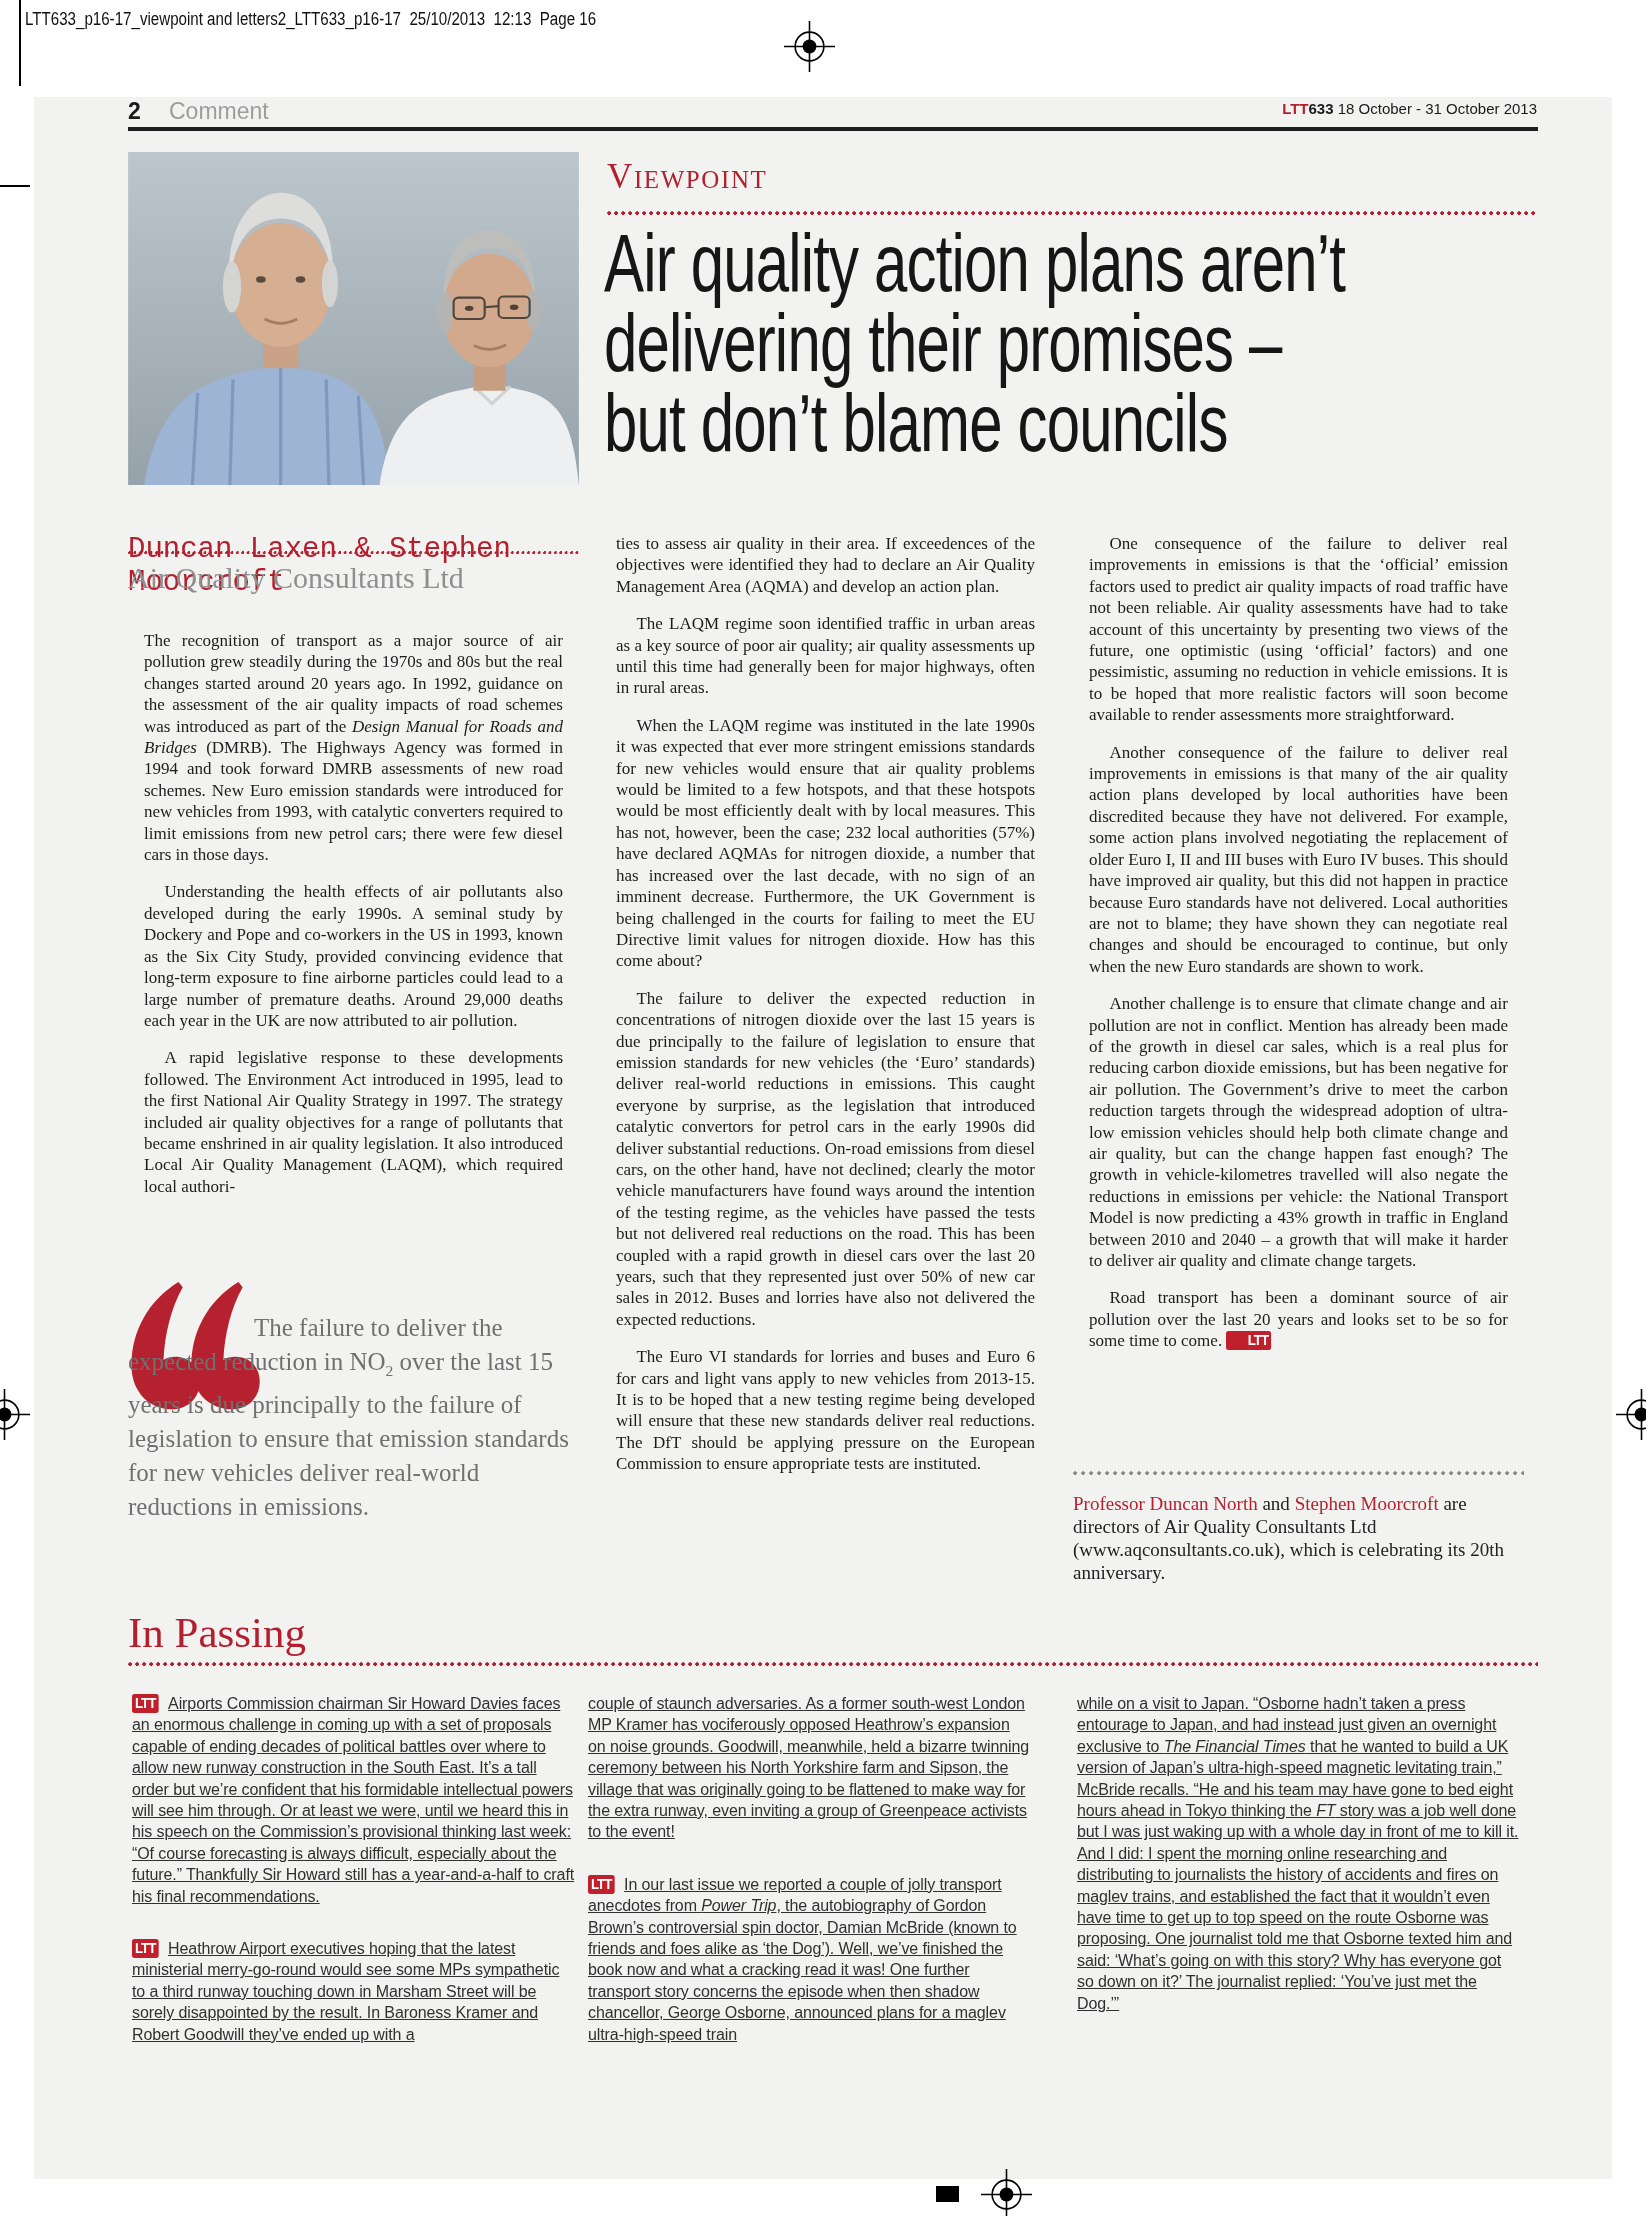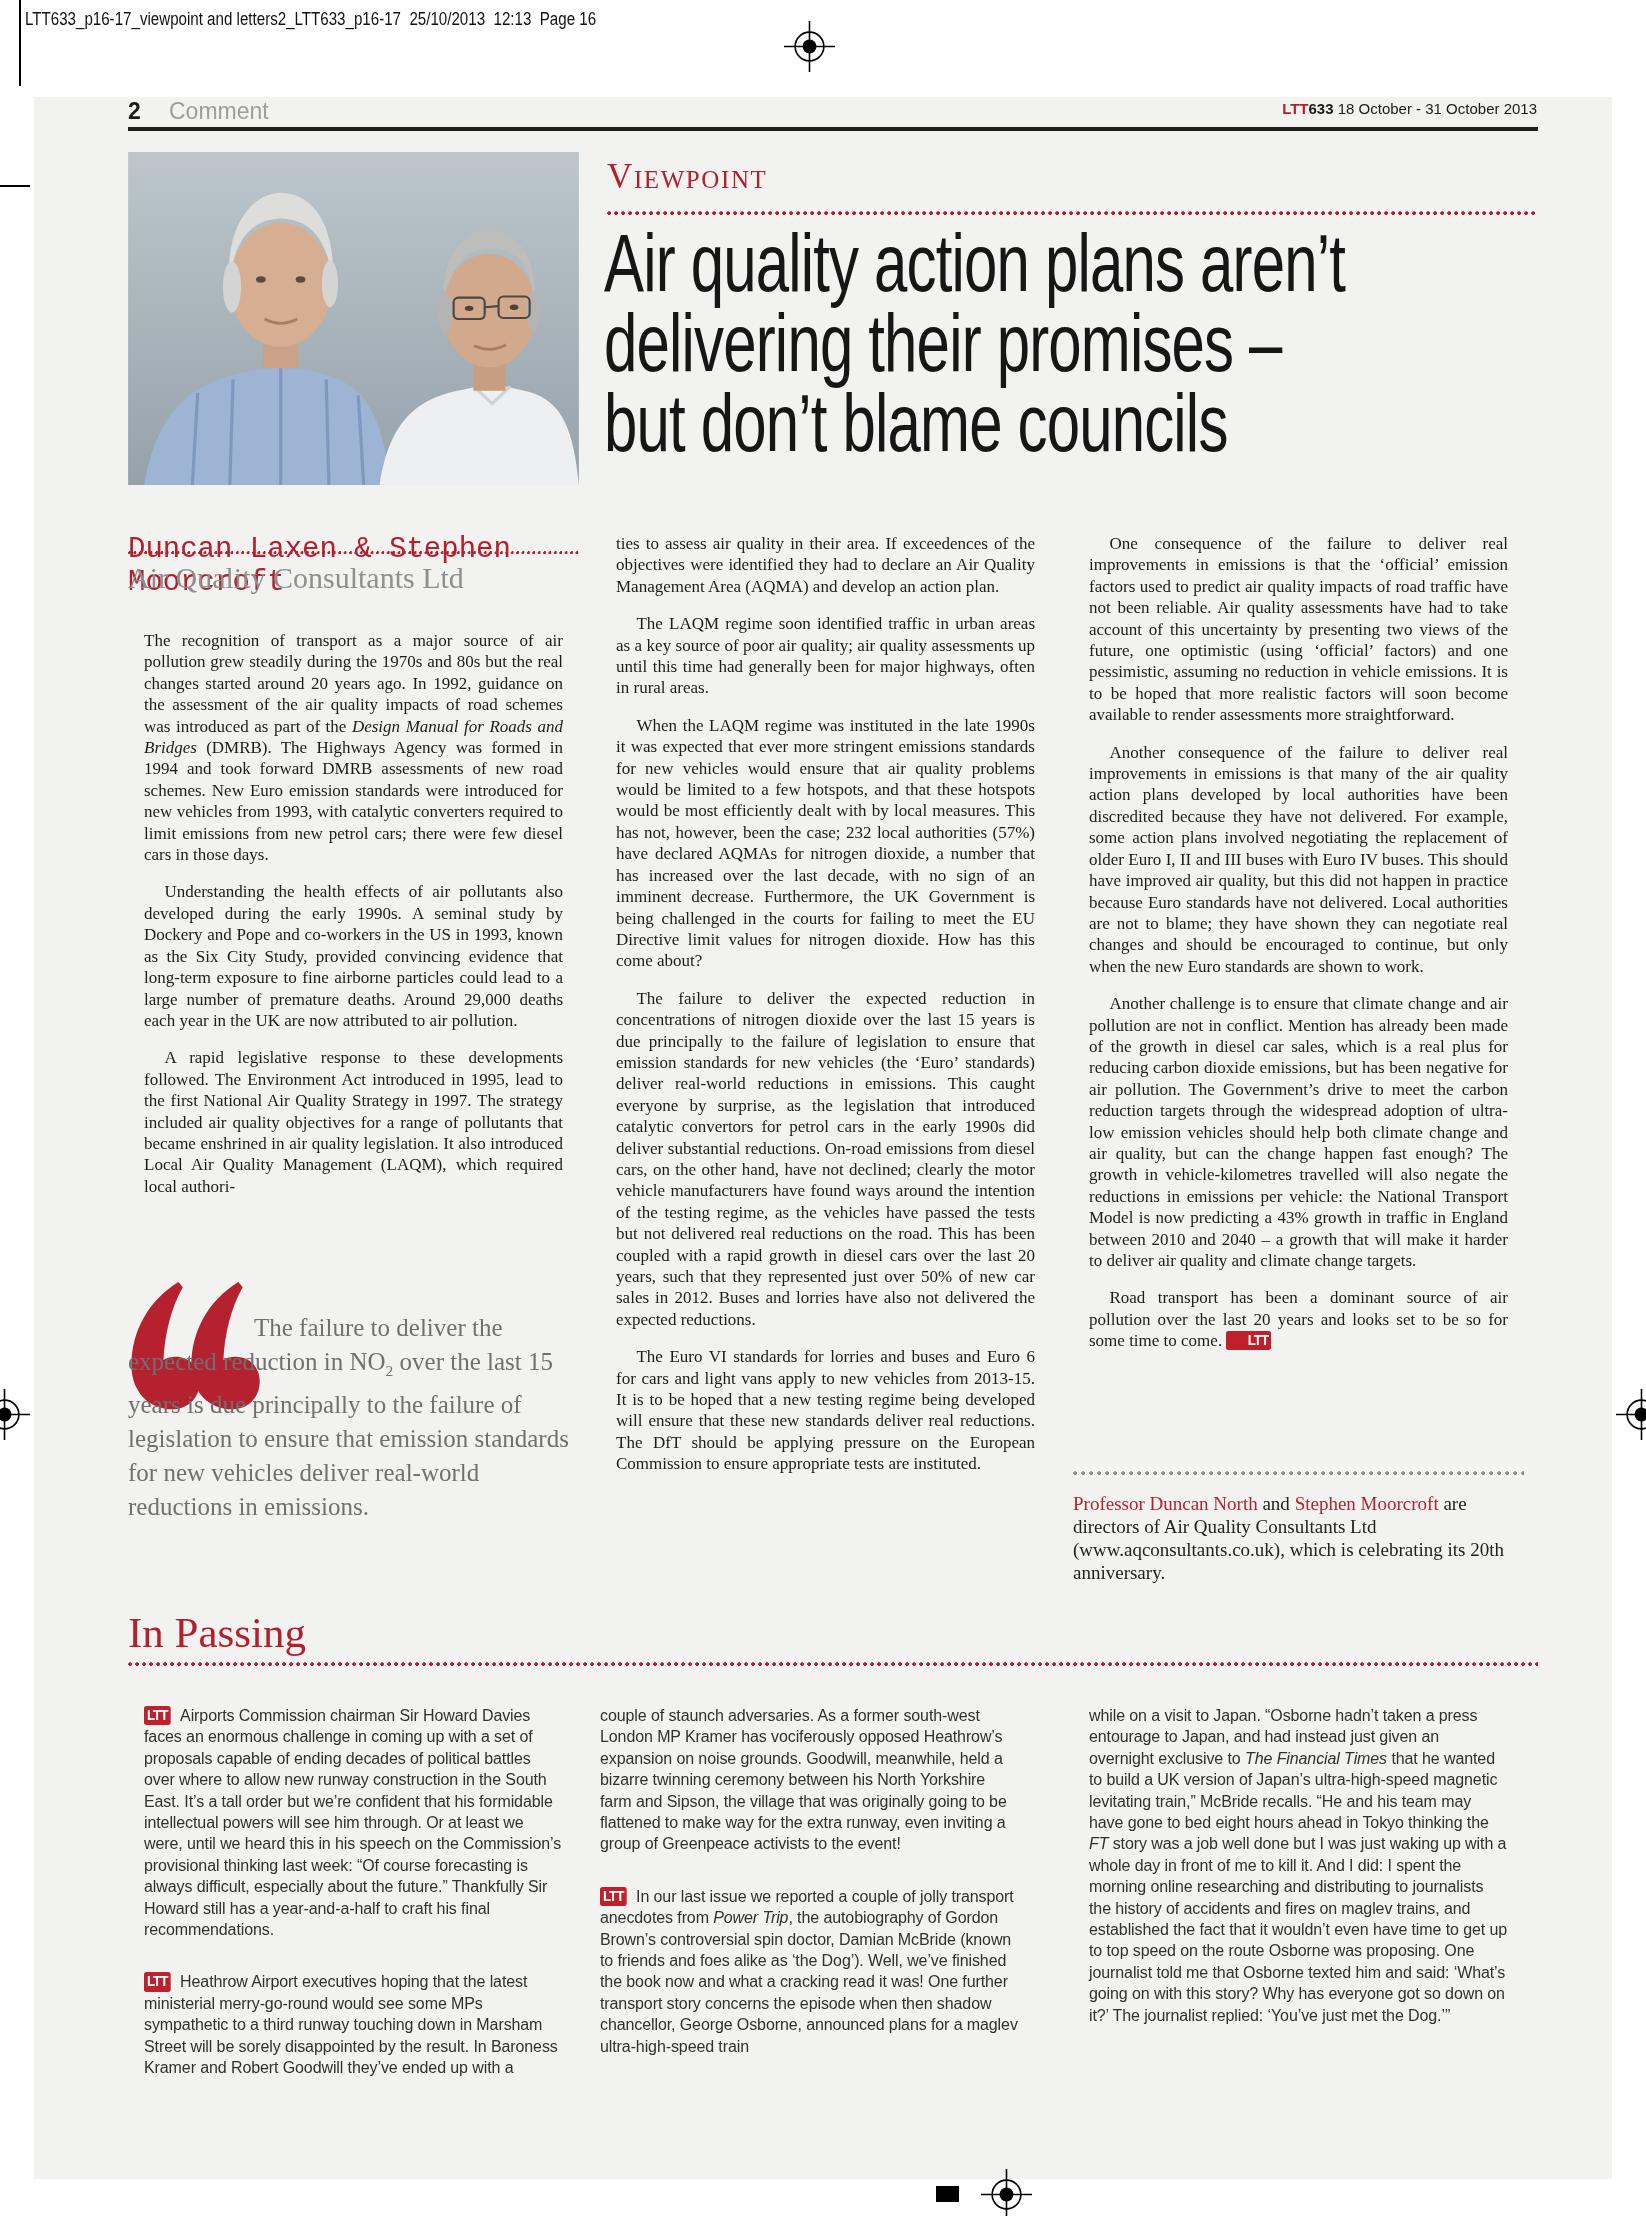--- a/index.html
+++ b/index.html
@@ -56,21 +56,21 @@
              font-family:"Liberation Sans",sans-serif;font-weight:bold;font-size:14.5px;
              line-height:1;padding:2.1px 3.2px 2.7px;border-radius:2.7px;letter-spacing:-1.1px;
              transform:scaleX(.92);transform-origin:left bottom;margin-right:7.5px;
              vertical-align:1.1px;}
   
   .credit{position:absolute;left:1073px;top:1492px;width:451px;font-size:19px;line-height:23px;color:#222;}
   
   .ip-title{position:absolute;left:128px;top:1608px;font-size:43px;color:#b41f2e;}
   .ip-col{position:absolute;width:451px;top:1689px;font-family:"Liberation Sans",sans-serif;
           font-size:16px;line-height:21.4px;color:#303030;letter-spacing:-0.1px;overflow:hidden;max-height:488px;}
-  .ip-col p{margin:16px;}
+  .ip-col p{margin:4px;text-decoration:underline;}
   .ip-col p + p{margin-top:31px;}
   #ip1{left:128px;} #ip2{left:584px;} #ip3{left:1073px;}
 </style>
 </head>
 <body>
 
 <div class="page">
   <div class="graybg"></div>
 
   <div class="slug">LTT633_p16-17_viewpoint and letters2_LTT633_p16-17  25/10/2013  12:13  Page 16</div>

